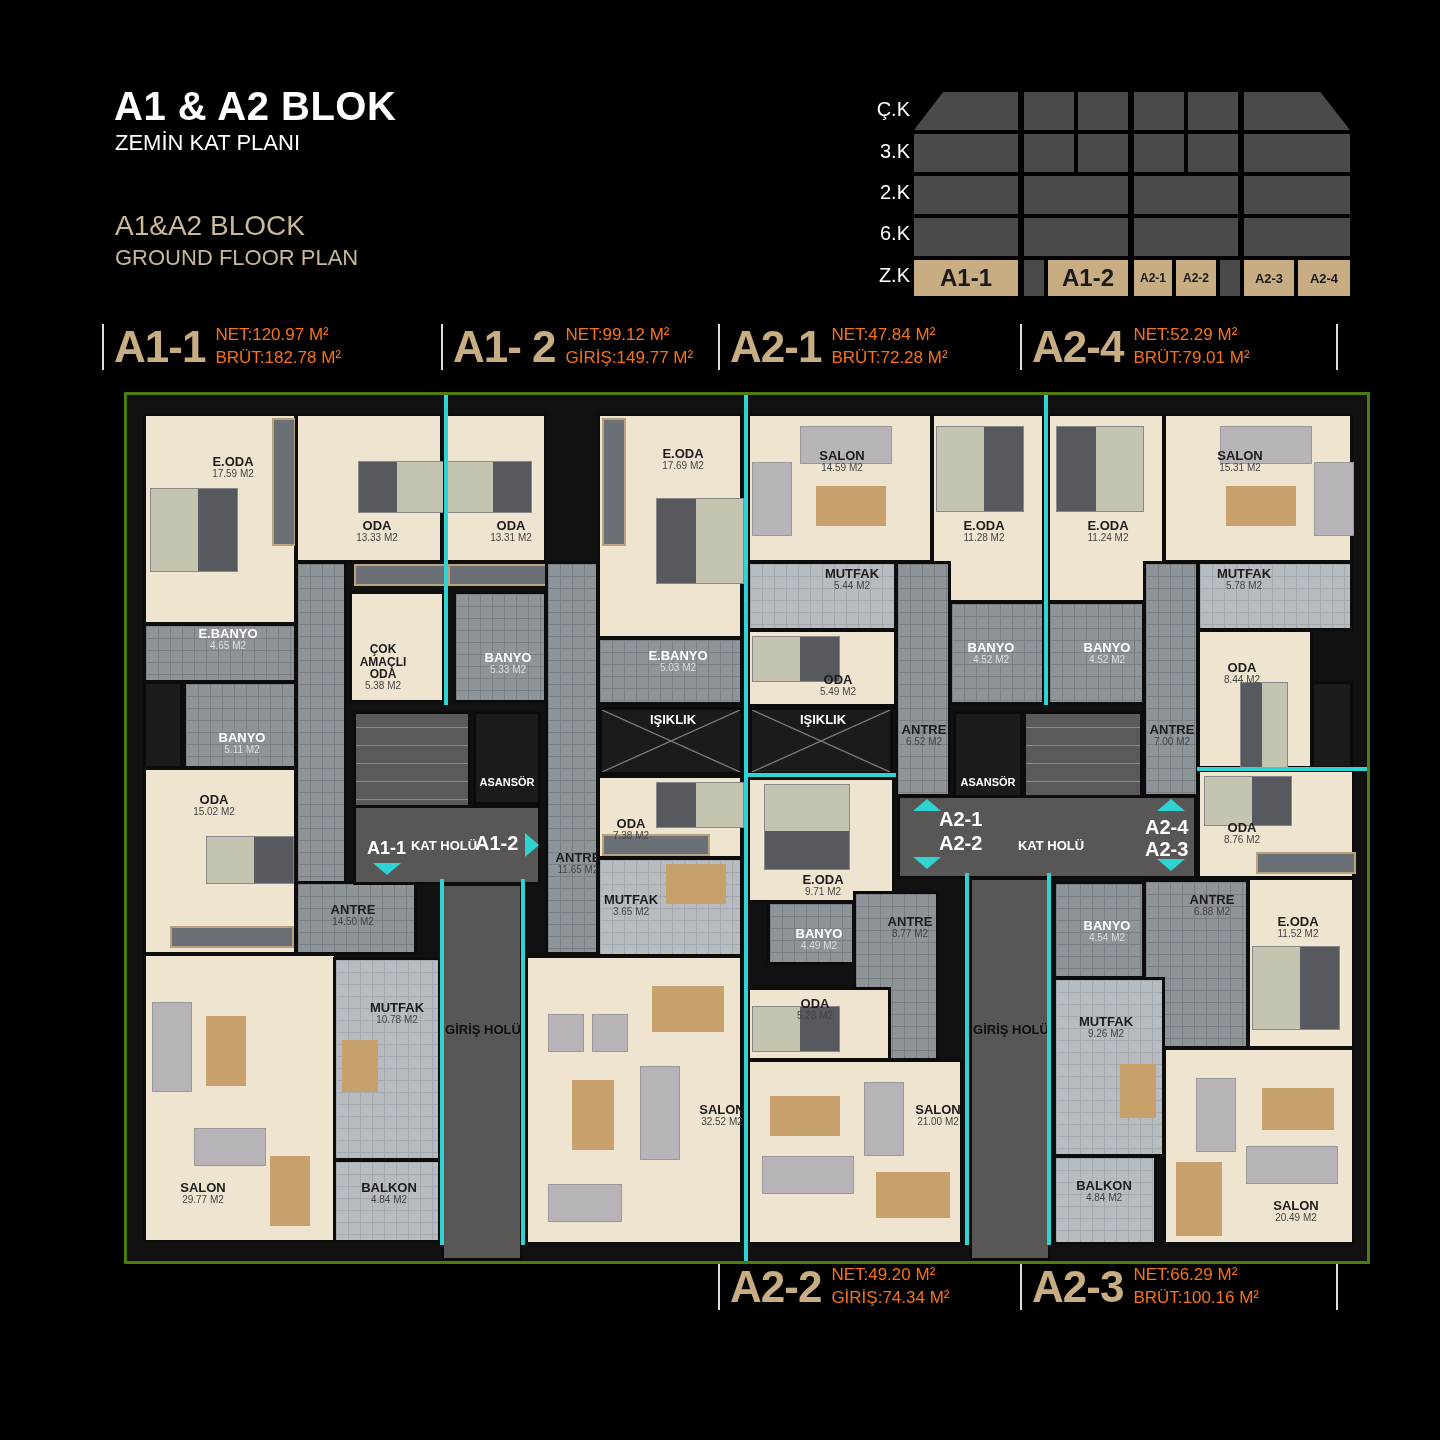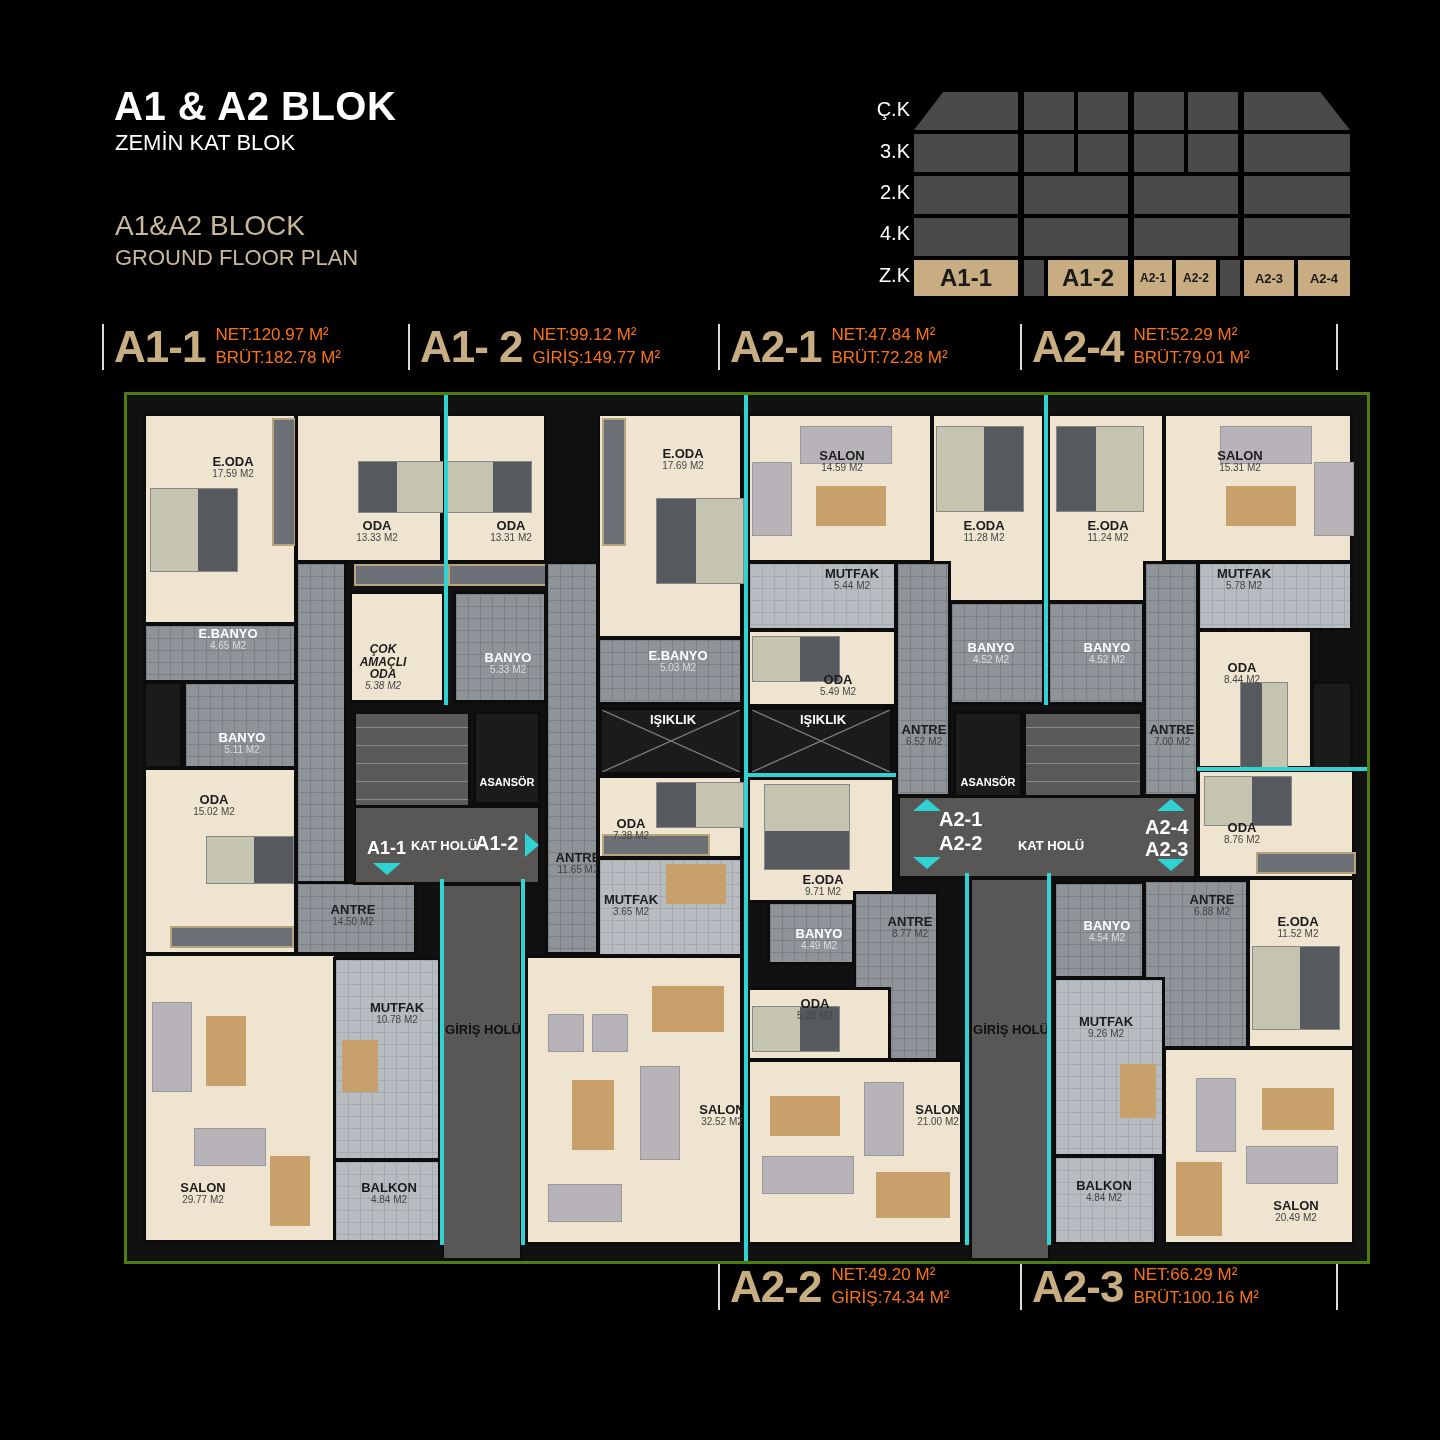--- a/index.html
+++ b/index.html
@@ -40,29 +40,29 @@
   .bed{position:absolute;background:#c4c4b0;border:1px solid #888;}
   .bed::after{content:"";position:absolute;right:0;top:0;bottom:0;width:45%;background:#56595e;}
   .sofa{position:absolute;background:#b8b3b8;border:1px solid #999;}
   .table{position:absolute;background:#c8a06c;}
   .wardrobe{position:absolute;background:#6b6f76;border:2px solid #b9a37d;}
 </style>
 </head>
 <body>
 
 <div class="abs title">A1 &amp; A2 BLOK</div>
-<div class="abs subtitle">ZEMİN KAT BLOK</div>
+<div class="abs subtitle">ZEMİN KAT PLANI</div>
 <div class="abs en-title">A1&amp;A2 BLOCK</div>
 <div class="abs en-sub">GROUND FLOOR PLAN</div>
 
 <div class="abs" style="left:860px;top:88px;width:490px;height:210px;">
   <div class="abs fk-label" style="left:0;top:10px;">Ç.K</div>
   <div class="abs fk-label" style="left:0;top:52px;">3.K</div>
   <div class="abs fk-label" style="left:0;top:93px;">2.K</div>
-  <div class="abs fk-label" style="left:0;top:134px;">4.K</div>
+  <div class="abs fk-label" style="left:0;top:134px;">6.K</div>
   <div class="abs fk-label" style="left:0;top:176px;">Z.K</div>
 
   <div class="abs fk-cell" style="left:54px;top:4px;width:104px;height:38px;clip-path:polygon(28% 0,100% 0,100% 100%,0 100%);"></div>
   <div class="abs fk-cell" style="left:164px;top:4px;width:50px;height:38px;"></div>
   <div class="abs fk-cell" style="left:218px;top:4px;width:50px;height:38px;"></div>
   <div class="abs fk-cell" style="left:274px;top:4px;width:50px;height:38px;"></div>
   <div class="abs fk-cell" style="left:328px;top:4px;width:50px;height:38px;"></div>
   <div class="abs fk-cell" style="left:384px;top:4px;width:106px;height:38px;clip-path:polygon(0 0,72% 0,100% 100%,0 100%);"></div>
 
   <div class="abs fk-cell" style="left:54px;top:46px;width:104px;height:38px;"></div>
@@ -93,21 +93,21 @@
 </div>
 
 <div class="abs unit-head" style="left:102px;top:324px;">
   <div class="unit-bar"></div>
   <div class="unit-code">A1-1</div>
   <div class="unit-areas">
     <div>NET:120.97 M²</div>
     <div>BRÜT:182.78 M²</div>
   </div>
 </div>
-<div class="abs unit-head" style="left:408px;top:324px;">
+<div class="abs unit-head" style="left:441px;top:324px;">
   <div class="unit-bar"></div>
   <div class="unit-code">A1- 2</div>
   <div class="unit-areas">
     <div>NET:99.12 M²</div>
     <div>GİRİŞ:149.77 M²</div>
   </div>
 </div>
 <div class="abs unit-head" style="left:718px;top:324px;">
   <div class="unit-bar"></div>
   <div class="unit-code">A2-1</div>
@@ -155,21 +155,21 @@
   <div class="room" style="left:168px;top:18px;width:148px;height:150px;">
     <div class="bed" style="left:60px;top:45px;width:84px;height:50px;transform:scaleX(-1);"></div>
     <div class="wardrobe" style="left:56px;top:148px;width:88px;height:18px;"></div>
   </div>
   <div class="rl" style="left:200px;top:124px;width:100px;"><span>ODA</span><span class="a">13.33 M2</span></div>
 
   <div class="room wet tile" style="left:16px;top:228px;width:154px;height:60px;"></div>
   <div class="rl light" style="left:56px;top:232px;width:90px;"><span>E.BANYO</span><span class="a">4.65 M2</span></div>
 
   <div class="room" style="left:222px;top:196px;width:96px;height:112px;"></div>
-  <div class="rl" style="left:226px;top:248px;width:60px;font-size:12px;font-style:italic;"><span>ÇOK AMAÇLI ODA</span><span class="a">5.38 M2</span></div>
+  <div class="rl" style="left:226px;top:248px;width:60px;font-size:12px;"><span>ÇOK AMAÇLI ODA</span><span class="a">5.38 M2</span></div>
 
   <div class="room wet tile" style="left:56px;top:286px;width:114px;height:88px;"></div>
   <div class="rl light" style="left:80px;top:336px;width:70px;"><span>BANYO</span><span class="a">5.11 M2</span></div>
   <div class="room void" style="left:16px;top:286px;width:40px;height:88px;"></div>
 
   <div class="room" style="left:16px;top:372px;width:154px;height:188px;">
     <div class="bed" style="left:60px;top:66px;width:86px;height:46px;"></div>
     <div class="wardrobe" style="left:24px;top:156px;width:120px;height:18px;"></div>
   </div>
   <div class="rl" style="left:42px;top:398px;width:90px;"><span>ODA</span><span class="a">15.02 M2</span></div>

